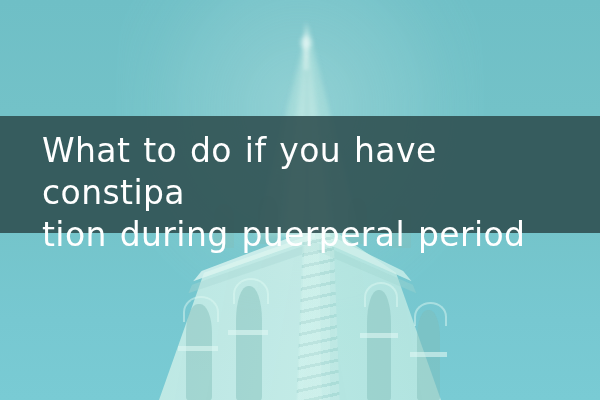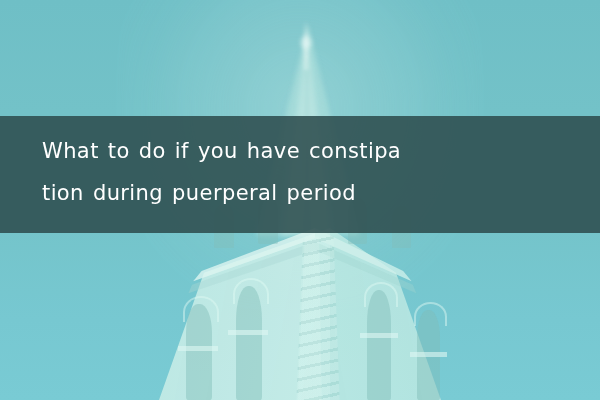--- a/index.html
+++ b/index.html
@@ -256,21 +256,21 @@
 
   .band-title {
     position: absolute;
     left: 42px;
     top: 14px;
     width: 540px;
     margin: 0;
     color: #ffffff;
     font-family: "DejaVu Sans", sans-serif;
     font-weight: 400;
-    font-size: 21px;
+    font-size: 33px;
     line-height: 42px;
     letter-spacing: 0.4px;
     word-spacing: 2px;
     white-space: pre-line;
   }
 </style>
 </head>
 <body>
 
 <div class="card">

